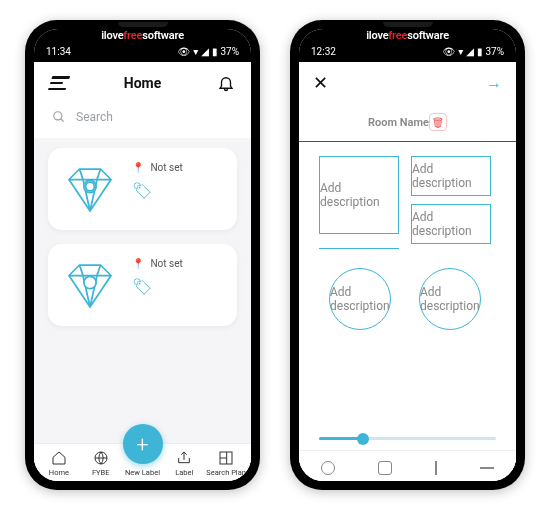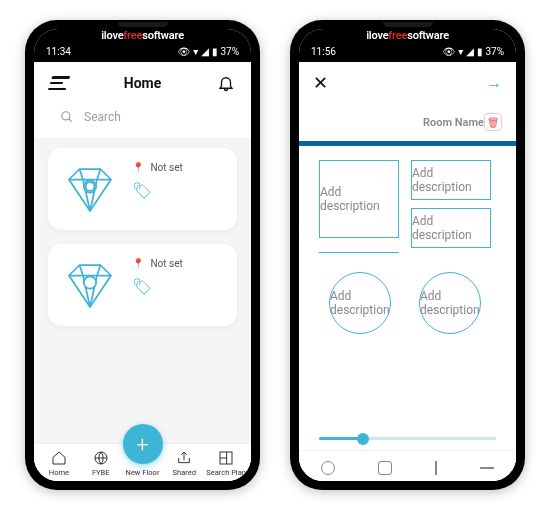--- a/index.html
+++ b/index.html
@@ -59,21 +59,21 @@
     padding: 12px 16px 10px; background: #fff;
   }
   .app-header.alt { padding: 10px 14px; }
   .header-title { font-weight: 700; font-size: 14px; color: #111; }
   .hamburger { width: 18px; height: 14px; display:flex; flex-direction:column; justify-content:space-between; transform: skewX(-18deg);}
   .hamburger span { height: 2.5px; background:#111; width:100%; border-radius:1px;}
   .hamburger span:nth-child(2){ width:70%; }
   .bell { width:18px;height:18px; }
   .search-row {
     display:flex; align-items:center; gap:10px;
-    padding: 8px 26px 14px; background:#fff;
+    padding: 8px 18px 14px; background:#fff;
     font-size:12px; color:#9aa0a6;
   }
   .cards { padding: 10px 14px; display:flex; flex-direction:column; gap:14px; }
   .card {
     background:#fff; border-radius:14px; padding:14px 14px 12px;
     display:flex; gap:14px;
     box-shadow: 0 2px 6px rgba(0,0,0,0.05);
   }
   .diamond { width:56px; height:56px; flex-shrink:0; }
   .card-body { flex:1; display:flex; flex-direction:column; gap:6px; }
@@ -103,22 +103,22 @@
   }
   .sys-shape { width:14px; height:14px; border:1.5px solid #888; }
   .sys-circle { border-radius:50%; }
   .sys-square { border-radius:3px; }
   .sys-line { width:2px; height:14px; background:#888; border:none; }
   .sys-dash { width:14px; height:2px; background:#888; border:none; }
   
   .x-btn { font-size:18px; color:#111; font-weight:300; }
   .arrow-btn { color:#3eb4d6; font-size:16px; font-weight:700; }
   .room-row {
-    display:flex; align-items:center; justify-content:flex-end;
-    padding: 10px 14px; border-bottom:5px solid #0369a1;
+    display:flex; align-items:center; justify-content:center;
+    padding: 10px 14px; border-bottom:1px solid #0369a1;
   }
   .room-name { font-size:11px; font-weight:600; color:#888; }
   .trash { color:#e84a4a; width:18px;height:18px; border:1px solid #f5c6c6; border-radius:4px; display:flex;align-items:center;justify-content:center; font-size:10px;}
   .plan-area { flex:1; position:relative; }
   .shape { position:absolute; border:1.5px solid #3eb4d6; font-size:12px; color:#888; display:flex; align-items:center; justify-content:center; }
   .slider-row { padding: 0 20px 10px; }
   .slider { height:3px; background:#d0e6ee; border-radius:2px; position:relative; }
   .slider::before { content:""; position:absolute; left:0; width:25%; height:100%; background:#3eb4d6; border-radius:2px;}
   .slider::after { content:""; position:absolute; left:25%; top:50%; transform:translate(-50%,-50%); width:12px;height:12px;border-radius:50%;background:#3eb4d6;}
 </style>
@@ -205,29 +205,29 @@
         <div class="nav-item">
           <div class="ico">
               <svg width="16" height="16" viewBox="0 0 24 24" fill="none" stroke="#333" stroke-width="1.5">
                 <circle cx="12" cy="12" r="9"></circle>
                 <path d="M3 12h18 M12 3a14 14 0 010 18 M12 3a14 14 0 000 18"></path>
               </svg>
             </div>
           <span>FYBE</span>
         </div>
         <div class="nav-item center">
-          <span>New Floor</span>
+          <span>New Label</span>
         </div>
         <div class="nav-item">
           <div class="ico">
               <svg width="16" height="16" viewBox="0 0 24 24" fill="none" stroke="#333" stroke-width="1.5">
                 <path d="M4 12v7h16v-7 M12 3v12 M8 7l4-4 4 4"></path>
               </svg>
             </div>
-          <span>Shared</span>
+          <span>Label</span>
         </div>
         <div class="nav-item">
           <div class="ico">
               <svg width="16" height="16" viewBox="0 0 24 24" fill="none" stroke="#333" stroke-width="1.5">
                 <rect x="3" y="3" width="18" height="18"></rect>
                 <path d="M3 12h10v9 M13 12v-9"></path>
               </svg>
             </div>
           <span>Search Plan</span>
         </div>
@@ -235,21 +235,21 @@
     </div>
   </div>
 </div>
 
 <div class="phone">
   <div class="screen">
     <div class="brand">
       <span>ilove</span><span class="red">free</span><span>software</span>
     </div>
     <div class="status-bar">
-      <span>11:56</span>
+      <span>12:32</span>
       <div class="status-right">
         <span>👁</span>
         <span>▾</span>
         <span>◢</span>
         <span>▮</span>
         <span>37%</span>
       </div>
     </div>
     <div class="content white">
       <div class="app-header alt">

